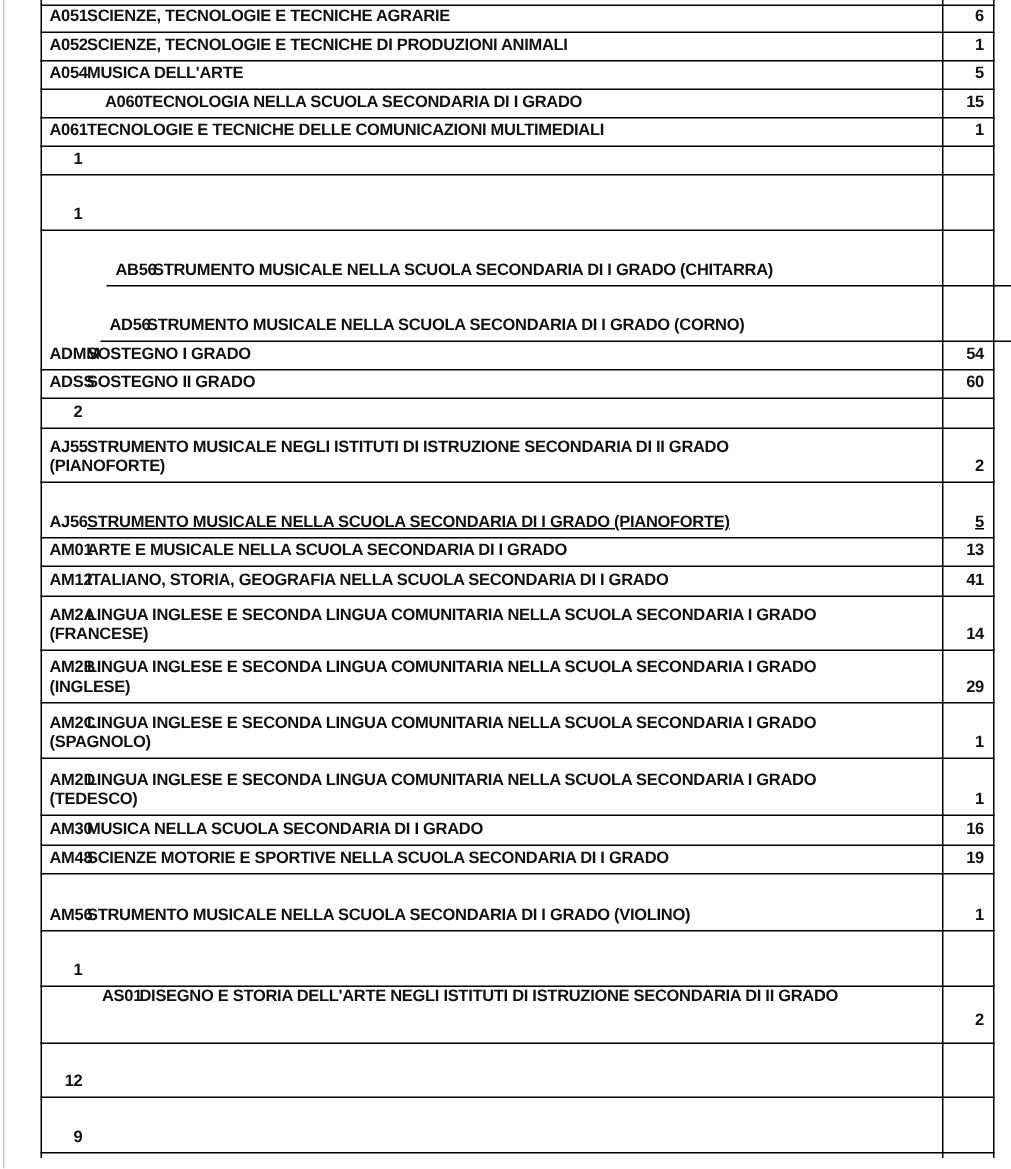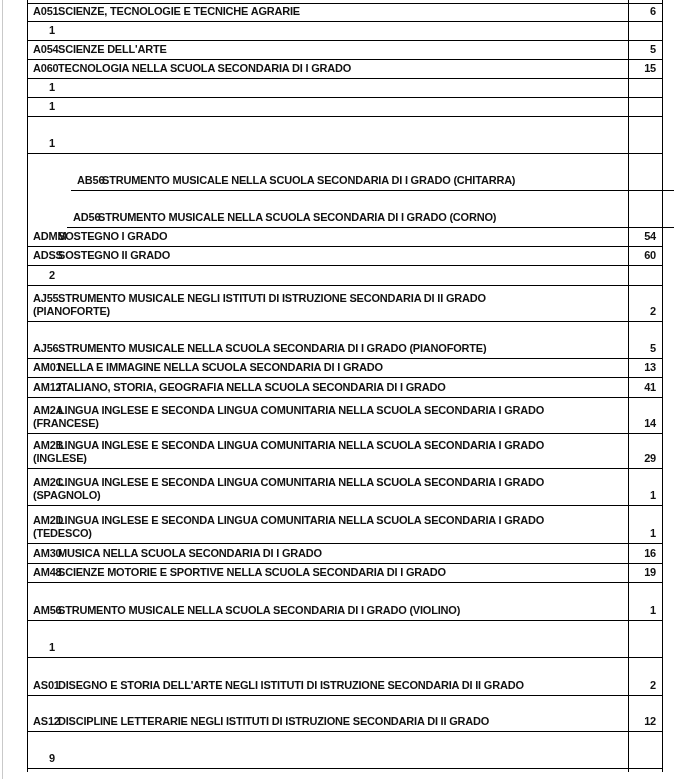--- a/index.html
+++ b/index.html
@@ -95,34 +95,36 @@
     <div class="vline vl-left"></div>
     <div class="vline vl-div"></div>
     <div class="vline vl-right"></div>
     <div class="rows" id="rows">
   <div class="row" style="height: 19px;">
     <div class="cell desc"><span class="code">A051</span><span class="desc-text">SCIENZE, TECNOLOGIE E TECNICHE AGRARIE</span></div>
     <div class="cell num">6</div>
   </div>
 
   <div class="row" style="height: 19px;">
-    <div class="cell num">1</div>
-  </div>
-
-  <div class="row" style="height: 19px;">
-    <div class="cell desc"><span class="code">A054</span><span class="desc-text">SCIENZE DELL'ARTE</span></div>
+    <div class="cell desc"><span class="code">A052</span><span class="desc-text">SCIENZE, TECNOLOGIE E TECNICHE DI PRODUZIONI ANIMALI</span></div>
+    <div class="cell num">1</div>
+  </div>
+
+  <div class="row" style="height: 19px;">
+    <div class="cell desc"><span class="code">A054</span><span class="desc-text">MUSICA DELL'ARTE</span></div>
     <div class="cell num">5</div>
   </div>
 
-  <div class="row" style="height: 19px;">
+  <div class="row" style="height: 19px; padding-left: 37px;">
     <div class="cell desc"><span class="code">A060</span><span class="desc-text">TECNOLOGIA NELLA SCUOLA SECONDARIA DI I GRADO</span></div>
     <div class="cell num">15</div>
   </div>
 
   <div class="row" style="height: 19px;">
+    <div class="cell desc"><span class="code">A061</span><span class="desc-text">TECNOLOGIE E TECNICHE DELLE COMUNICAZIONI MULTIMEDIALI</span></div>
     <div class="cell num">1</div>
   </div>
 
   <div class="row" style="height: 19px;">
     <div class="cell num">1</div>
   </div>
 
   <div class="row" style="height: 37px;">
     <div class="cell num">1</div>
   </div>
@@ -150,27 +152,27 @@
   <div class="row" style="height: 20px;">
     <div class="cell num">2</div>
   </div>
 
   <div class="row" style="height: 36px; align-items: flex-end;">
     <div class="cell desc"><span class="code">AJ55</span><span class="desc-text">STRUMENTO MUSICALE NEGLI ISTITUTI DI ISTRUZIONE SECONDARIA DI II GRADO
 (PIANOFORTE)</span></div>
     <div class="cell num">2</div>
   </div>
 
-  <div class="row" style="height: 37px;">
+  <div class="row" style="height: 37px; text-decoration: underline;">
     <div class="cell desc"><span class="code">AJ56</span><span class="desc-text">STRUMENTO MUSICALE NELLA SCUOLA SECONDARIA DI I GRADO (PIANOFORTE)</span></div>
     <div class="cell num">5</div>
   </div>
 
   <div class="row" style="height: 19px;">
-    <div class="cell desc"><span class="code">AM01</span><span class="desc-text">NELLA E IMMAGINE NELLA SCUOLA SECONDARIA DI I GRADO</span></div>
+    <div class="cell desc"><span class="code">AM01</span><span class="desc-text">ARTE E MUSICALE NELLA SCUOLA SECONDARIA DI I GRADO</span></div>
     <div class="cell num">13</div>
   </div>
 
   <div class="row" style="height: 20px;">
     <div class="cell desc"><span class="code">AM12</span><span class="desc-text">ITALIANO, STORIA, GEOGRAFIA NELLA SCUOLA SECONDARIA DI I GRADO</span></div>
     <div class="cell num">41</div>
   </div>
 
   <div class="row" style="height: 36px;">
     <div class="cell desc"><span class="code">AM2A</span><span class="desc-text">LINGUA INGLESE E SECONDA LINGUA COMUNITARIA NELLA SCUOLA SECONDARIA I GRADO
@@ -208,27 +210,26 @@
 
   <div class="row" style="height: 38px;">
     <div class="cell desc"><span class="code">AM56</span><span class="desc-text">STRUMENTO MUSICALE NELLA SCUOLA SECONDARIA DI I GRADO (VIOLINO)</span></div>
     <div class="cell num">1</div>
   </div>
 
   <div class="row" style="height: 37px;">
     <div class="cell num">1</div>
   </div>
 
-  <div class="row" style="height: 38px;">
+  <div class="row" style="height: 38px; flex-direction: column;">
     <div class="cell desc"><span class="code">AS01</span><span class="desc-text">DISEGNO E STORIA DELL'ARTE NEGLI ISTITUTI DI ISTRUZIONE SECONDARIA DI II GRADO</span></div>
     <div class="cell num">2</div>
   </div>
 
   <div class="row" style="height: 36px;">
-    <div class="cell desc"><span class="code">AS12</span><span class="desc-text">DISCIPLINE LETTERARIE NEGLI ISTITUTI DI ISTRUZIONE SECONDARIA DI II GRADO</span></div>
     <div class="cell num">12</div>
   </div>
 
   <div class="row" style="height: 37px;">
     <div class="cell num">9</div>
   </div>
 </div>
   </div>
 </div>
 

